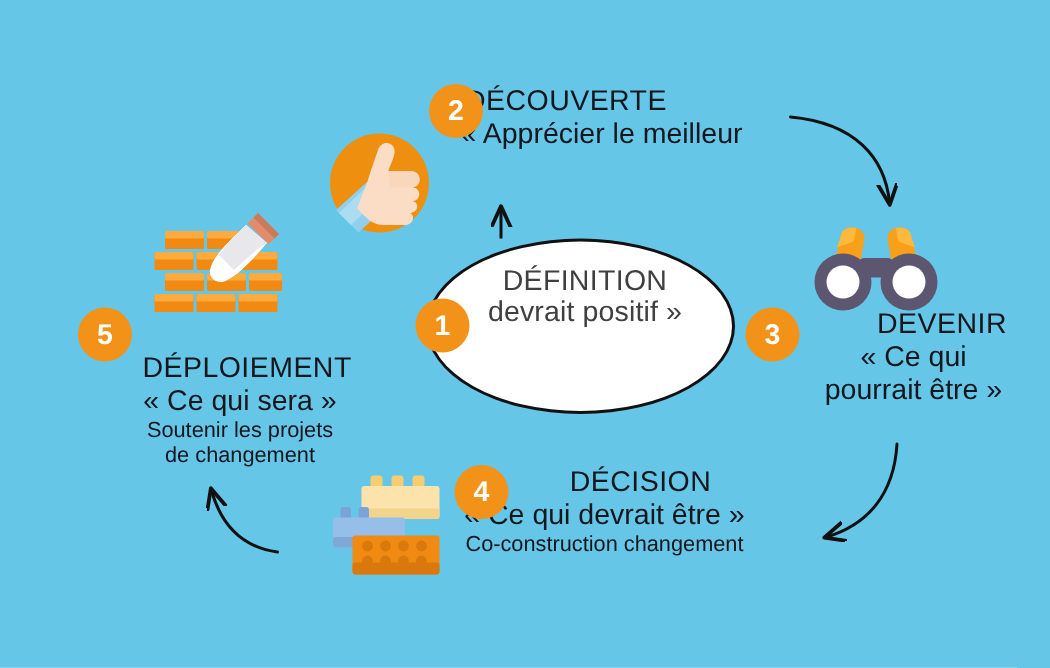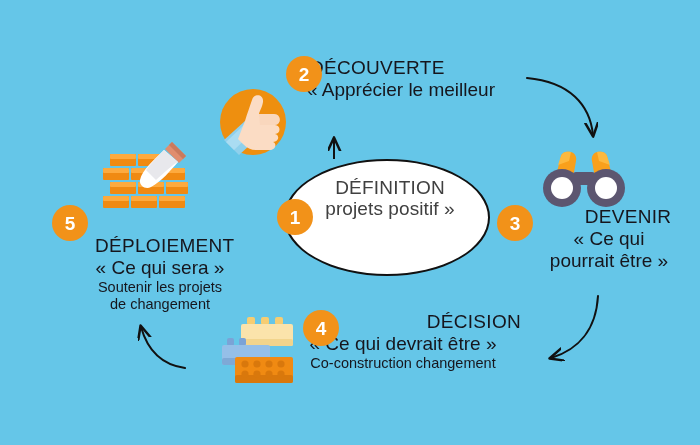--- a/index.html
+++ b/index.html
@@ -187,40 +187,40 @@
 
     <path d="M66,10 C56,20 44,30 42,40 C41,46 48,50 53,47
              C63,42 73,30 80,22 Z" fill="#ffffff"></path>
     <path d="M66,10 C60,16 53,23 48,30 L58,40 C66,33 74,25 80,22 Z" fill="#e8e8ec"></path>
   </svg>
 
   <div class="abs" id="center-ellipse"></div>
 
   <div class="abs" id="center-text">
     <div class="heading">DÉFINITION</div>
-    <div class="quote">projets positif »</div>
+    <div class="quote">devrait positif »</div>
   </div>
 
   <div class="abs badge" style="left:277px;top:199px;">1</div>
 
   <div class="abs block ctr" style="left:268px;top:57px;width:266px;">
     <div class="title" style="padding-left:42px;text-align:left;">DÉCOUVERTE</div>
     <div class="quote">« Apprécier le meilleur</div>
   </div>
   <div class="abs badge" style="left:286px;top:56px;">2</div>
 
   <div class="abs block ctr" style="left:524px;top:206px;width:170px;">
     <div class="title" style="padding-left:38px;text-align:center;">DEVENIR</div>
     <div class="quote">« Ce qui</div>
     <div class="quote">pourrait être »</div>
   </div>
   <div class="abs badge" style="left:497px;top:205px;">3</div>
 
   <div class="abs block ctr" style="left:285px;top:311px;width:236px;">
-    <div class="title" style="padding-left:48px;text-align:right;">DÉCISION</div>
+    <div class="title" style="padding-left:48px;text-align:center;">DÉCISION</div>
     <div class="quote">« Ce qui devrait être »</div>
     <div class="sub">Co-construction changement</div>
   </div>
   <div class="abs badge" style="left:303px;top:310px;">4</div>
 
   <div class="abs block ctr" style="left:55px;top:206px;width:210px;">
     <div class="title" style="padding-left:40px;text-align:left;margin-top:29px;">DÉPLOIEMENT</div>
     <div class="quote">« Ce qui sera »</div>
     <div class="sub">Soutenir les projets</div>
     <div class="sub">de changement</div>

